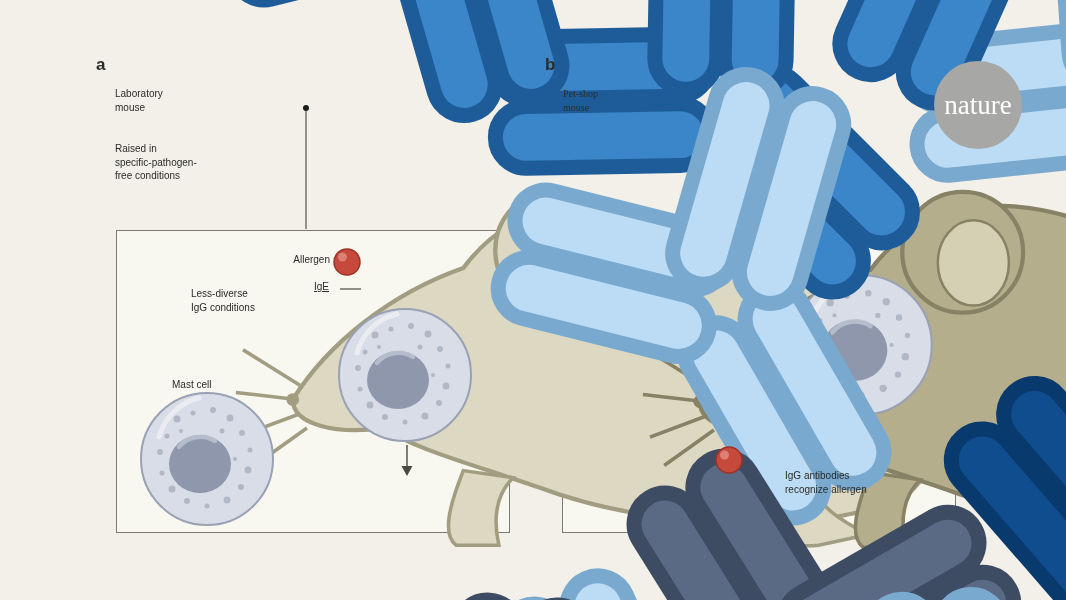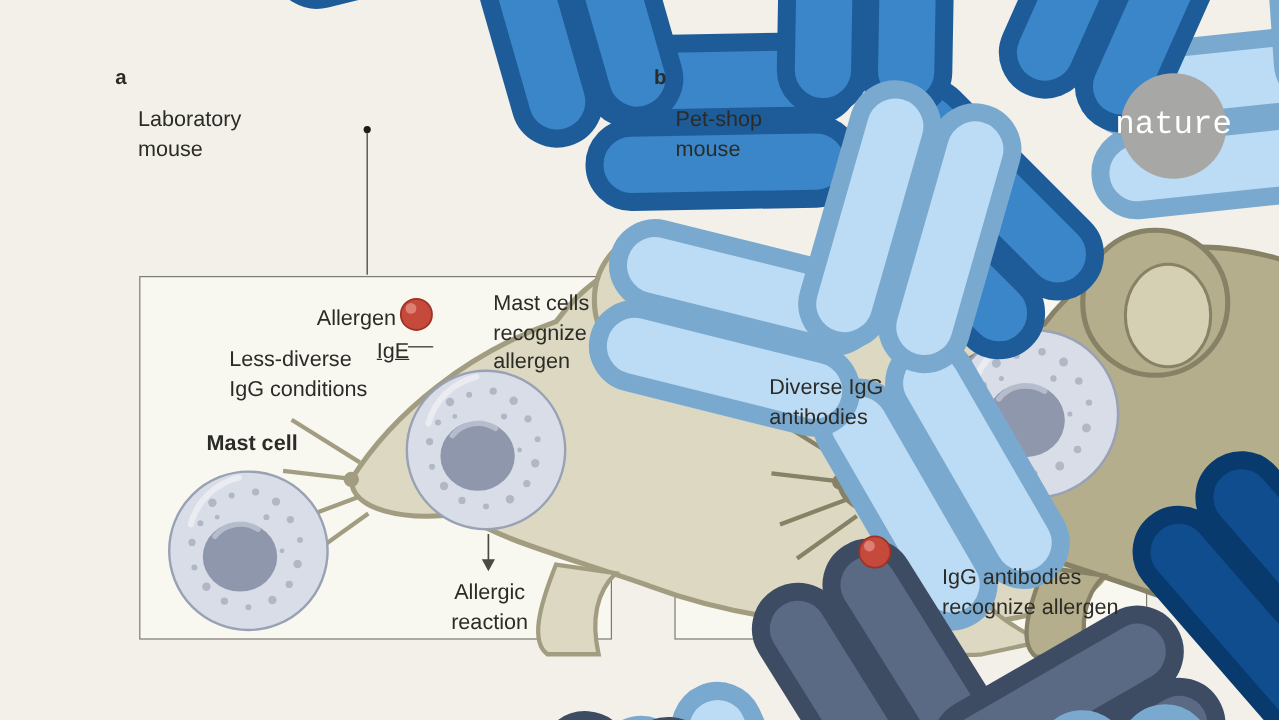--- a/index.html
+++ b/index.html
@@ -1,27 +1,27 @@
 <!DOCTYPE html>
 <html style="--background: #f2f0e8; --box-fill: #f8f7f0; --box-border: #7c7b72; --text: #2b2b27; --antibody-light: #bcdcf5; --antibody-mid: #3a86c8; --antibody-navy: #0f4d8e; --antibody-slate: #5b6a84; --antibody-gray: #8793a6; --allergen-red: #c64a3c; --mast-cell-body: #d9dde7; --mast-cell-nucleus: #8e97ac; --mouse-a-body: #dcd8c2; --mouse-b-body: #b5ae8c; --logo-bg: #a7a7a5;"><head>
 <meta charset="utf-8">
 <style>
   html,body{margin:0;padding:0;background:#e8e6df;}
   .stage{position:relative;width:1066px;height:600px;background:var(--background);
          font-family:"Liberation Sans",sans-serif;color:var(--text);overflow:hidden;}
   .box{position:absolute;width:394px;height:303px;background:var(--box-fill);
        border:1px solid var(--box-border);box-sizing:border-box;}
   .art{position:absolute;left:0;top:0;pointer-events:none;}
-  .txt{position:absolute;font-size:18px;line-height:1.37;white-space:pre-line;}
+  .txt{position:absolute;font-size:10px;line-height:1.37;white-space:pre-line;}
   .panel-label{position:absolute;font-size:17px;font-weight:bold;}
   .right{text-align:right;}
   .center{text-align:center;}
   .logo{position:absolute;left:934px;top:61px;width:88px;height:88px;border-radius:50%;
         background:var(--logo-bg);display:flex;align-items:center;justify-content:center;}
-  .logo span{font-family:Liberation Mono, monospace;color:#ffffff;font-size:27px;}
+  .logo span{font-family:Liberation Serif, serif;color:#ffffff;font-size:27px;}
   
   .ab-light{--ab-f:var(--antibody-light);--ab-s:#7aa9cf;}
   .ab-mid{--ab-f:var(--antibody-mid);--ab-s:#1d5c99;}
   .ab-navy{--ab-f:var(--antibody-navy);--ab-s:#093a6d;}
   .ab-slate{--ab-f:var(--antibody-slate);--ab-s:#3e4c63;}
   .ab-gray{--ab-f:var(--antibody-gray);--ab-s:#5f6c82;}
   
   .mouse-a{--m-body:var(--mouse-a-body);--m-line:#a29d81;--m-ear:#eceadf;--m-tail:#c7c2a4;}
   .mouse-b{--m-body:var(--mouse-b-body);--m-line:#878166;--m-ear:#d5cfb3;--m-tail:#a09973;}
 </style>
@@ -147,36 +147,32 @@
     <use href="#ab" class="ab-light" transform="translate(608,457) rotate(8 32 32)"></use>
     <use href="#ab" class="ab-mid" transform="translate(720,463) rotate(2 32 32)"></use>
     <use href="#ab" class="ab-mid" transform="translate(869,411) rotate(-110 32 32)"></use>
 
     <use href="#alg" x="714" y="445" width="30" height="30"></use>
   </svg>
 
   <div class="panel-label" style="left:96px;top:55px;">a</div>
   <div class="txt" style="left:115px;top:87px;">Laboratory
 mouse</div>
+  <div class="txt" style="left:115px;top:142px;">Raised in
+specific-pathogen-
+free conditions</div>
   <div class="txt" style="left:191px;top:287px;">Less-diverse
 IgG conditions</div>
   <div class="txt right" style="left:240px;top:253px;width:90px;">Allergen</div>
   <div class="txt" style="left:314px;top:280px;text-decoration:underline;">IgE</div>
-  <div class="txt" style="left:411px;top:240px;">Mast cells
-recognize
-allergen</div>
-  <div class="txt" style="left:172px;top:357px;font-weight:bold;">Mast cell</div>
-  <div class="txt center" style="left:348px;top:481px;width:120px;">Allergic
-reaction</div>
+  <div class="txt" style="left:172px;top:378px;">Mast cell</div>
 
   <div class="panel-label" style="left:545px;top:55px;">b</div>
-  <div class="txt" style="left:563px;top:87px;">Pet-shop
+  <div class="txt" style="left:563px;top:87px;font-family:Liberation Serif, serif;">Pet-shop
 mouse</div>
-  <div class="txt" style="left:641px;top:310px;">Diverse IgG
-antibodies</div>
   <div class="txt" style="left:785px;top:469px;">IgG antibodies
 recognize allergen</div>
 
   <div class="logo">
     <span>nature</span>
   </div>
 
 </div>
 
 </body></html>

